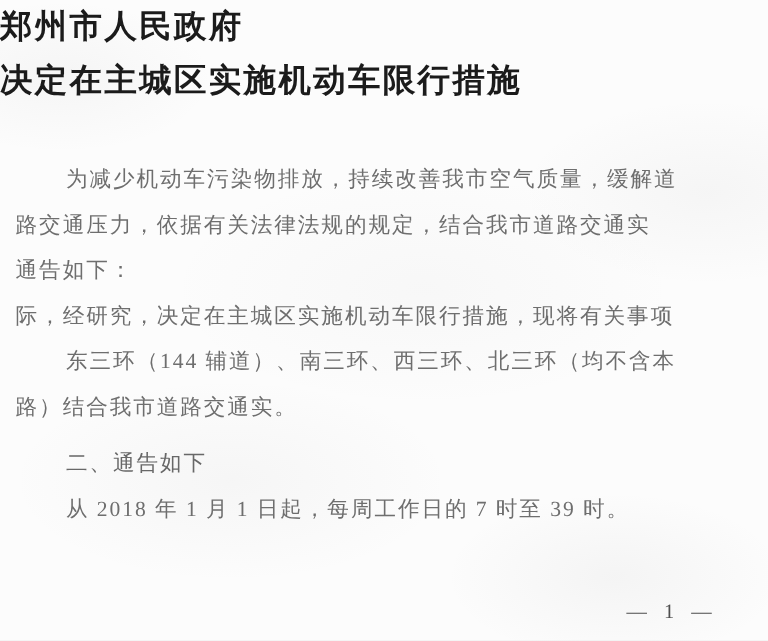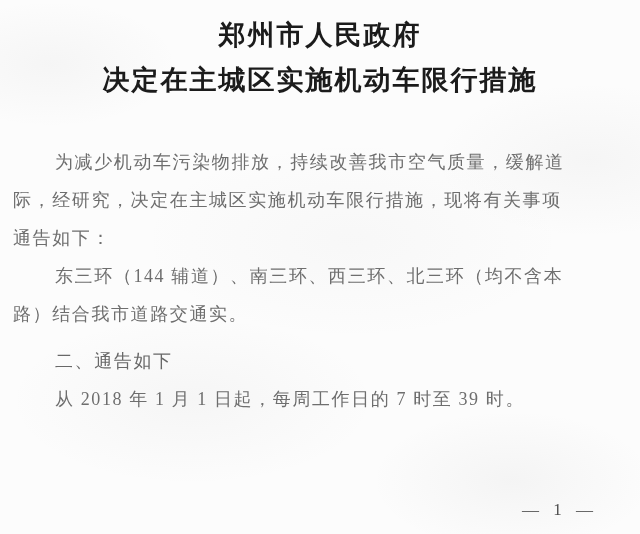--- a/index.html
+++ b/index.html
@@ -22,22 +22,21 @@
     inset: 0;
     pointer-events: none;
     background:
       radial-gradient(ellipse 180px 90px at 8% 12%, rgba(120,120,120,0.05), transparent 70%),
       radial-gradient(ellipse 220px 110px at 92% 30%, rgba(120,120,120,0.05), transparent 70%),
       radial-gradient(ellipse 260px 120px at 30% 75%, rgba(130,130,130,0.05), transparent 70%),
       radial-gradient(ellipse 200px 100px at 80% 90%, rgba(120,120,120,0.06), transparent 70%),
       radial-gradient(ellipse 300px 140px at 55% 45%, rgba(140,140,140,0.04), transparent 70%);
   }
   .title-block {
-    padding-top: 13px;
-    text-align: center;
+    text-align: left;
   }
   .title-line {
     font-size: 27px;
     line-height: 45px;
     font-weight: bold;
     color: #1b1b1b;
     letter-spacing: 2px;
     filter: blur(0.3px);
   }
   .doc-body {
@@ -74,22 +73,23 @@
 
 <div class="page">
 
   <div class="title-block">
     <div class="title-line">郑州市人民政府</div>
     <div class="title-line">决定在主城区实施机动车限行措施</div>
   </div>
 
   <div class="doc-body">
     <div class="line indent">为减少机动车污染物排放，持续改善我市空气质量，缓解道</div>
+    <div class="line">路交通压力，依据有关法律法规的规定，结合我市道路交通实</div>
+    <div class="line">通告如下：</div>
     <div class="line">际，经研究，决定在主城区实施机动车限行措施，现将有关事项</div>
-    <div class="line">通告如下：</div>
     <div class="line indent">东三环（144 辅道）、南三环、西三环、北三环（均不含本</div>
     <div class="line">路）结合我市道路交通实。</div>
     <div class="line indent heading">二、通告如下</div>
     <div class="line indent">从 2018 年 1 月 1 日起，每周工作日的 7 时至 39 时。</div>
   </div>
 
   <div class="page-footer">
     <span>— 1 —</span>
   </div>
 

